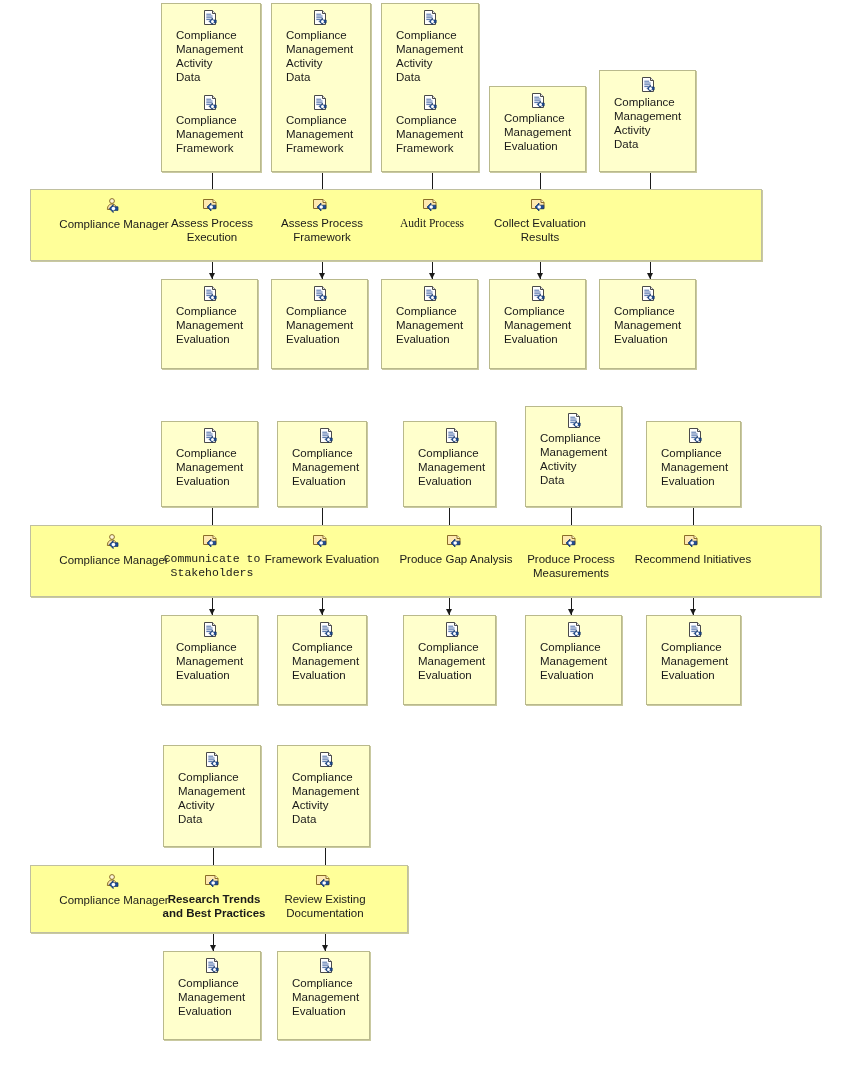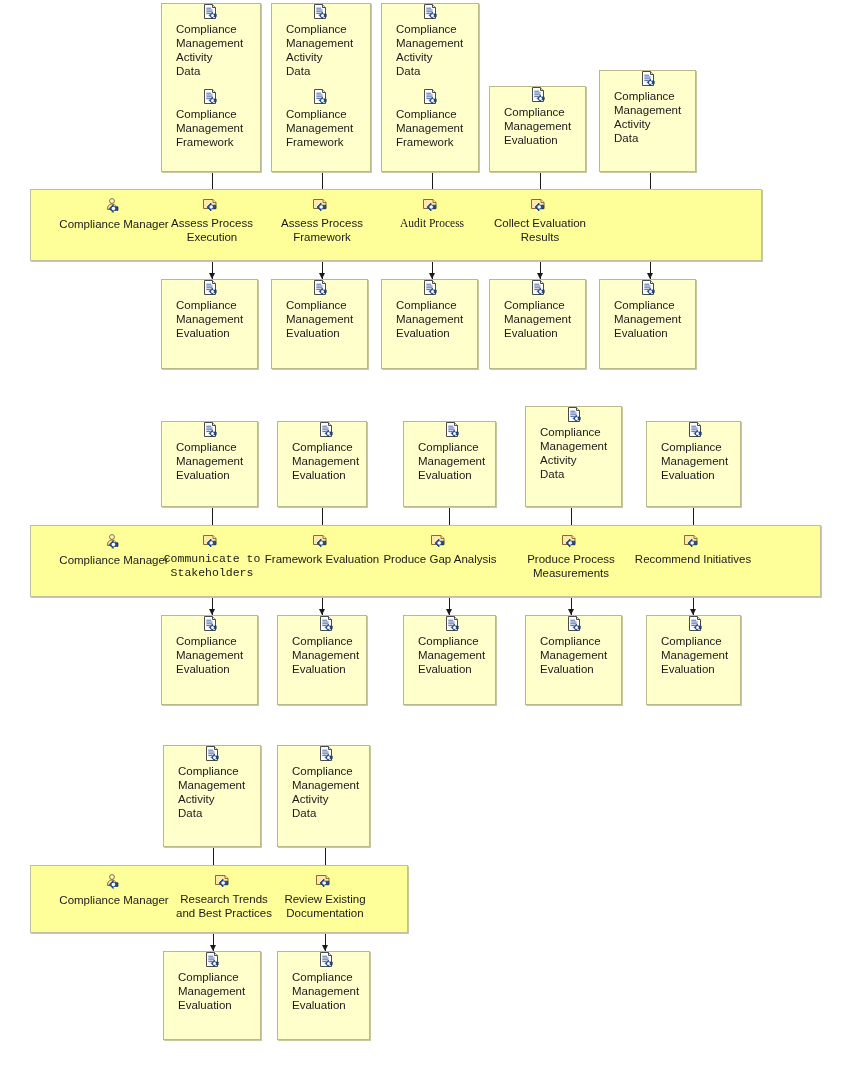--- a/index.html
+++ b/index.html
@@ -22,20 +22,21 @@
   }
   .artifact {
     position: absolute;
     background: #ffffcc;
     border: 1px solid #b9b98c;
     box-sizing: border-box;
     box-shadow: 1px 1px 0 #c9c9a0;
     display: flex;
     flex-direction: column;
     align-items: flex-start;
+    padding-top: 6px;
     z-index: 3;
   }
   .artifact .wp {
     display: flex;
     flex-direction: column;
     align-items: flex-start;
     padding-left: 14px;
     padding-bottom: 2px;
   }
   .artifact .wp + .wp {
@@ -666,21 +667,21 @@
               <path d="M0 3.2 L3.2 0 L3.2 1.8 L7.0 1.8 L7.0 4.6 L3.2 4.6 L3.2 6.4 Z" fill="#1f4e99" stroke="#12305f" stroke-width="0.7"></path>
               <circle cx="3.3" cy="3.2" r="1.5" fill="#ffffff"></circle>
             </g>
           </svg>
         </div>
         <div class="lbl">Compliance
 Management
 Evaluation</div>
       </div>
     </div>
-    <div class="node task" style="left: 370px; top: 534px; justify-content: space-between;">
+    <div class="node task" style="left: 386px; top: 534px; justify-content: space-between;">
       <div>
         <svg class="icon" width="20" height="17" viewBox="0 0 20 17">
           <path d="M1.5 1.5 H11.0 L14.0 4.5 V10.5 H1.5 Z" fill="#ffe9b0" stroke="#8a6d2a" stroke-width="1"></path>
           <path d="M11.0 1.5 V4.5 H14.0" fill="#fff6d8" stroke="#8a6d2a" stroke-width="1"></path>
           <g transform="translate(5.0,5.0)">
             <path d="M0 4.0 L4.0 0 L4.0 2.2 L8.8 2.2 L8.8 5.8 L4.0 5.8 L4.0 8.0 Z" fill="#1f4e99" stroke="#12305f" stroke-width="0.7"></path>
             <circle cx="4.2" cy="4.0" r="1.8" fill="#ffffff"></circle>
           </g>
         </svg>
       </div>
@@ -872,21 +873,21 @@
               <path d="M0 3.2 L3.2 0 L3.2 1.8 L7.0 1.8 L7.0 4.6 L3.2 4.6 L3.2 6.4 Z" fill="#1f4e99" stroke="#12305f" stroke-width="0.7"></path>
               <circle cx="3.3" cy="3.2" r="1.5" fill="#ffffff"></circle>
             </g>
           </svg>
         </div>
         <div class="lbl">Compliance
 Management
 Evaluation</div>
       </div>
     </div>
-    <div class="node task" style="left: 154px; top: 874px;">
+    <div class="node task" style="left: 144px; top: 874px; font-weight: bold;">
       <div>
         <svg class="icon" width="20" height="17" viewBox="0 0 20 17">
           <path d="M1.5 1.5 H11.0 L14.0 4.5 V10.5 H1.5 Z" fill="#ffe9b0" stroke="#8a6d2a" stroke-width="1"></path>
           <path d="M11.0 1.5 V4.5 H14.0" fill="#fff6d8" stroke="#8a6d2a" stroke-width="1"></path>
           <g transform="translate(5.0,5.0)">
             <path d="M0 4.0 L4.0 0 L4.0 2.2 L8.8 2.2 L8.8 5.8 L4.0 5.8 L4.0 8.0 Z" fill="#1f4e99" stroke="#12305f" stroke-width="0.7"></path>
             <circle cx="4.2" cy="4.0" r="1.8" fill="#ffffff"></circle>
           </g>
         </svg>
       </div>

